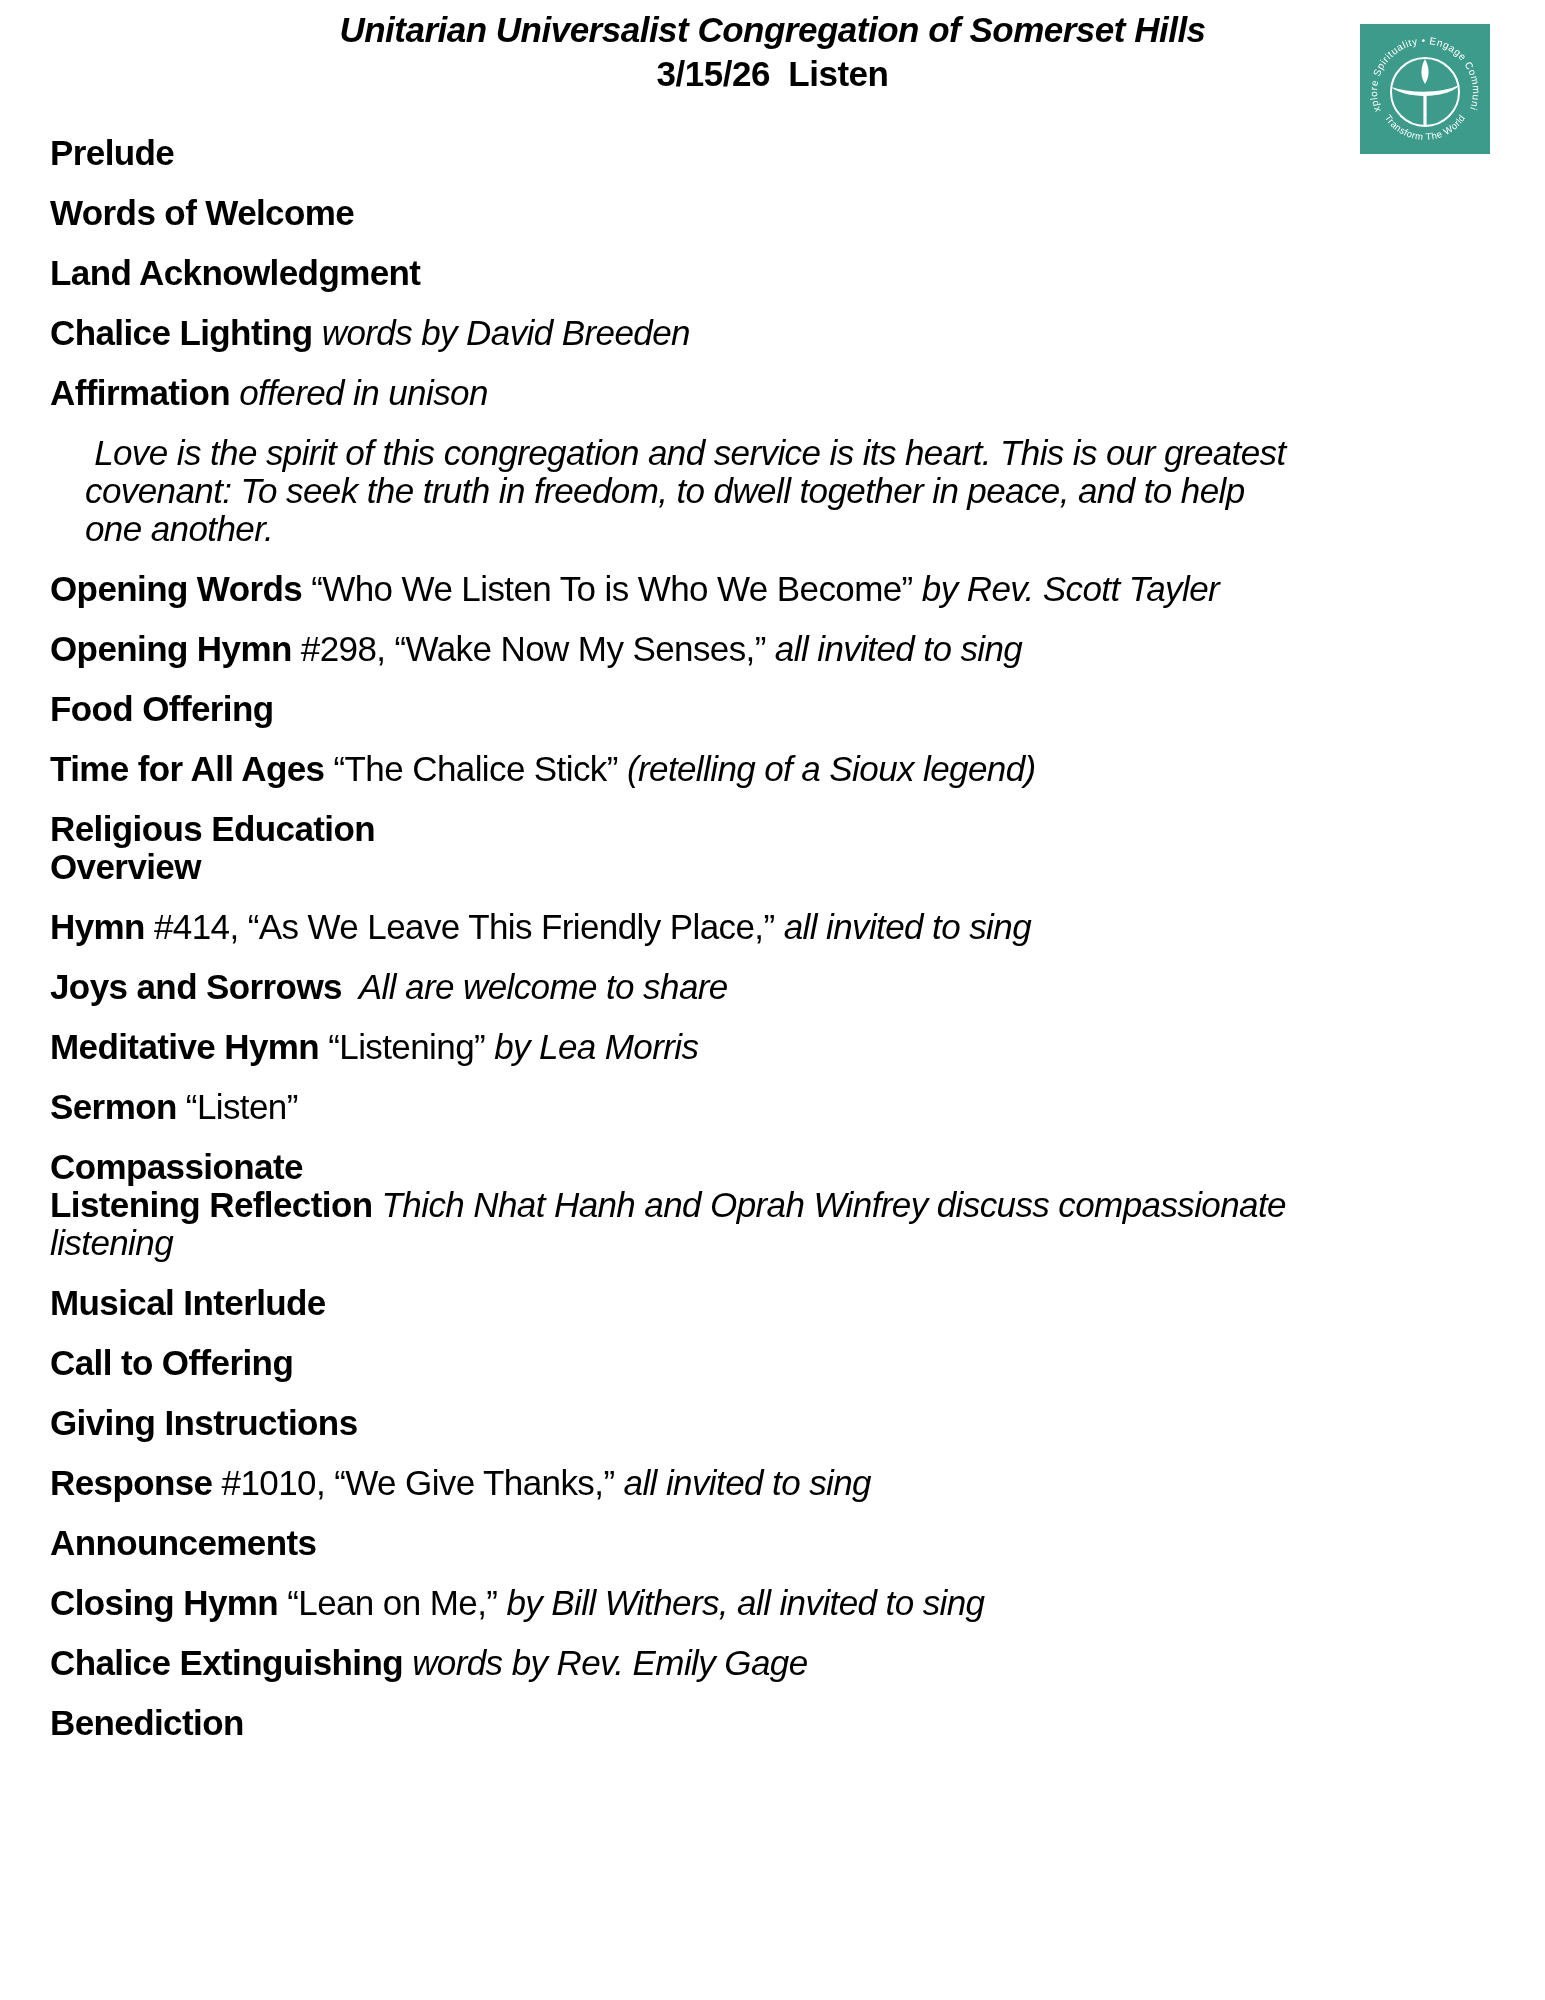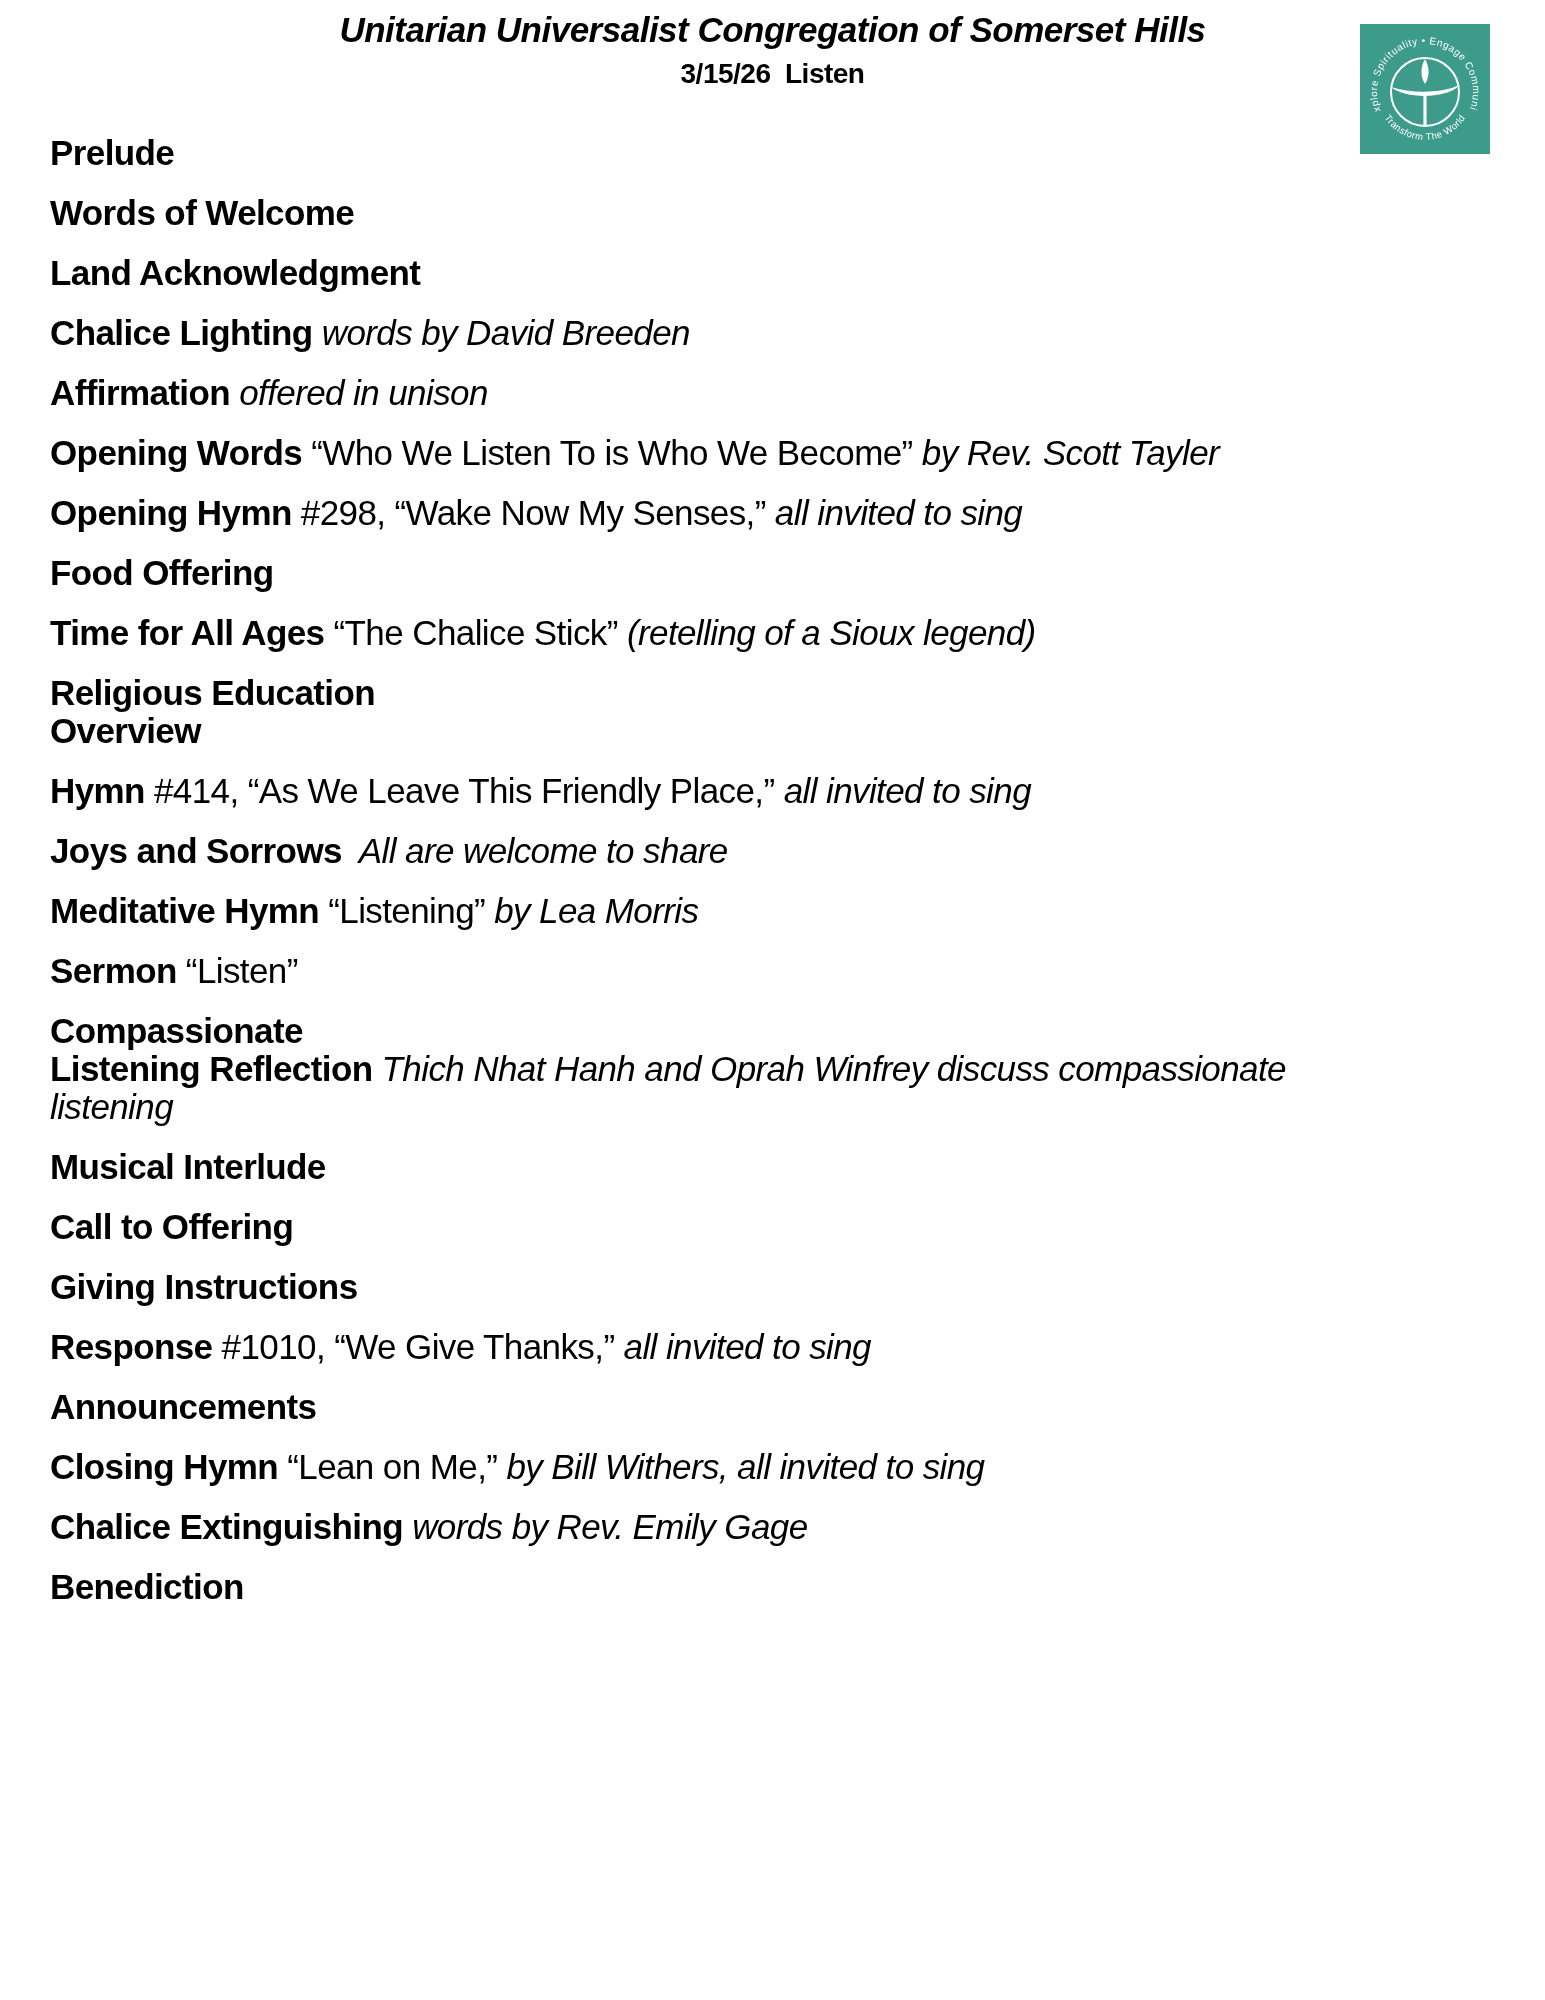--- a/index.html
+++ b/index.html
@@ -18,21 +18,21 @@
   }
   .title-line1 {
     font-size: 35px;
     line-height: 44px;
     font-weight: 700;
     font-style: italic;
     letter-spacing: -0.5px;
     white-space: pre;
   }
   .title-line2 {
-    font-size: 28px;
+    font-size: 35px;
     line-height: 44px;
     font-weight: 700;
     letter-spacing: -0.5px;
     white-space: pre;
   }
   .logo {
     position: absolute;
     top: 24px;
     left: 1360px;
     width: 130px;
@@ -101,20 +101,21 @@
     </text>
   </svg>
 </div>
 
 <div class="program">
     <p class="item"><span class="seg-bold">Prelude</span></p>
     <p class="item"><span class="seg-bold">Words of Welcome</span></p>
     <p class="item"><span class="seg-bold">Land Acknowledgment</span></p>
     <p class="item"><span class="seg-bold">Chalice Lighting</span><span class="seg-italic"> words by David Breeden</span></p>
     <p class="item"><span class="seg-bold">Affirmation</span><span class="seg-italic"> offered in unison</span></p>
+    <p class="item indent"><span class="seg-italic"> Love is the spirit of this congregation and service is its heart. This is our greatest</span><br><span class="seg-italic">covenant: To seek the truth in freedom, to dwell together in peace, and to help</span><br><span class="seg-italic">one another.</span></p>
     <p class="item"><span class="seg-bold">Opening Words</span><span class="seg-regular"> “Who We Listen To is Who We Become”</span><span class="seg-italic"> by Rev. Scott Tayler</span></p>
     <p class="item"><span class="seg-bold">Opening Hymn</span><span class="seg-regular"> #298, “Wake Now My Senses,”</span><span class="seg-italic"> all invited to sing</span></p>
     <p class="item"><span class="seg-bold">Food Offering</span></p>
     <p class="item"><span class="seg-bold">Time for All Ages</span><span class="seg-regular"> “The Chalice Stick” </span><span class="seg-italic">(retelling of a Sioux legend)</span></p>
     <p class="item"><span class="seg-bold">Religious Education</span><br><span class="seg-bold">Overview</span></p>
     <p class="item"><span class="seg-bold">Hymn</span><span class="seg-regular"> #414, “As We Leave This Friendly Place,”</span><span class="seg-italic"> all invited to sing</span></p>
     <p class="item"><span class="seg-bold">Joys and Sorrows</span><span class="seg-italic">  All are welcome to share</span></p>
     <p class="item"><span class="seg-bold">Meditative Hymn</span><span class="seg-regular"> “Listening”</span><span class="seg-italic"> by Lea Morris</span></p>
     <p class="item"><span class="seg-bold">Sermon</span><span class="seg-regular"> “Listen”</span></p>
     <p class="item"><span class="seg-bold">Compassionate</span><br><span class="seg-bold">Listening Reflection</span><span class="seg-italic"> Thich Nhat Hanh and Oprah Winfrey discuss compassionate</span><br><span class="seg-italic">listening</span></p>

